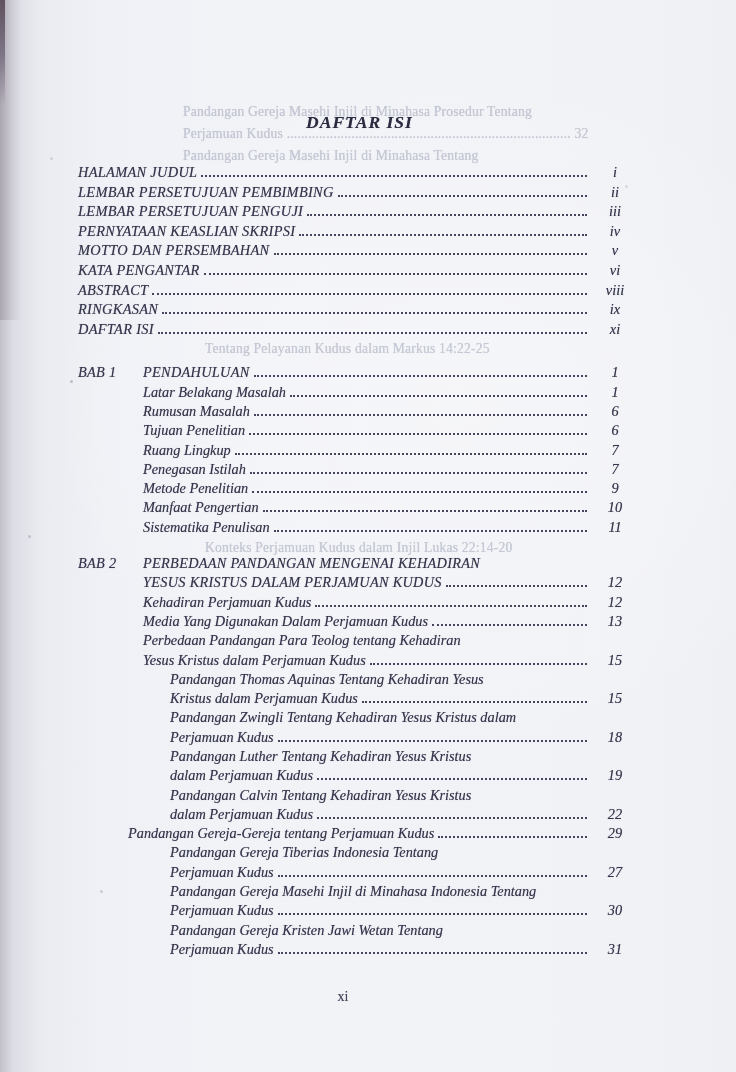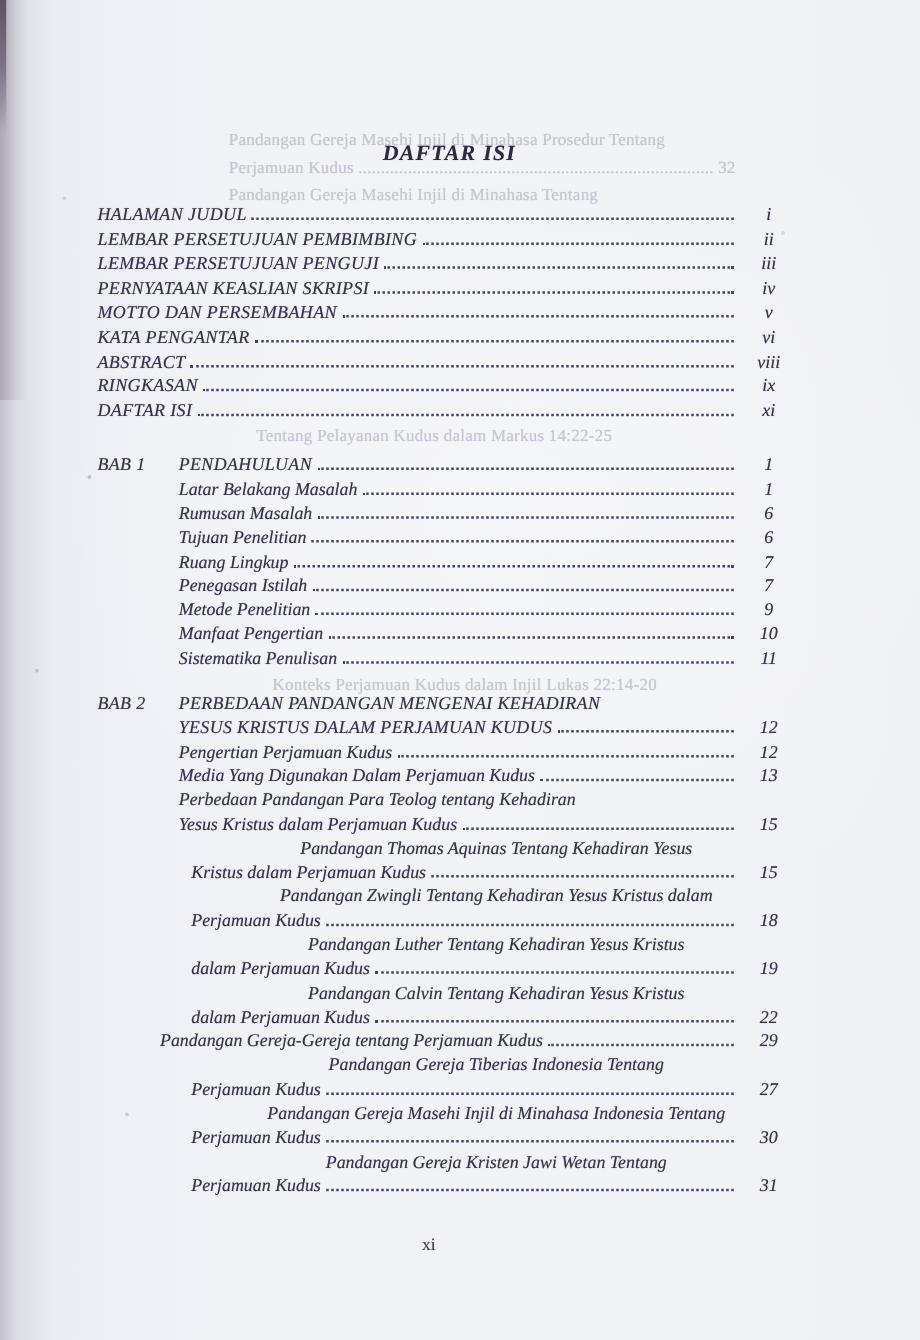--- a/index.html
+++ b/index.html
@@ -52,21 +52,21 @@
   .pg { flex:0 0 52px; text-align:center; }
 
   .front { margin-top:30px; font-size:14.4px; }
   .front .row { line-height:19.6px; }
 
   .chapter { position:relative; padding-left:65px; font-size:14.3px; }
   .chapter .row { line-height:19.3px; }
   .chapter-1 { margin-top:24px; }
   .chapter-2 { margin-top:17px; }
   .bab { position:absolute; left:0; top:0; line-height:19.3px; letter-spacing:.3px; }
-  .lvl-subsection { margin-left:10px;justify-content:center; }
+  .lvl-subsection { margin-left:27px; }
   .lvl-section-outdent { margin-left:-15px; }
 
   .folio {
     position:absolute; top:989px; left:78px; width:530px;
     text-align:center; font-size:14px; color:#45455c;
   }
 
   .ghost-layer { position:absolute; inset:0; pointer-events:none;padding-left:40px; }
   .ghost {
     position:absolute; white-space:nowrap;
@@ -81,21 +81,21 @@
 
   <div class="edge-strip"></div>
   <div class="edge-soft"></div>
   <div class="speck"></div>
 
   <div class="ghost-layer" id="ghost-layer">
       <span class="ghost" style="left: 183px; top: 104px;">Pandangan Gereja Masehi Injil di Minahasa Prosedur Tentang</span>
       <span class="ghost" style="left: 183px; top: 126px;">Perjamuan Kudus ...............................................................................  32</span>
       <span class="ghost" style="left: 183px; top: 148px;">Pandangan Gereja Masehi Injil di Minahasa Tentang</span>
       <span class="ghost" style="left: 205px; top: 341px;">Tentang Pelayanan Kudus dalam Markus 14:22-25</span>
-      <span class="ghost" style="left: 218px; top: 540px;">Konteks Perjamuan Kudus dalam Injil Lukas 22:14-20</span>
+      <span class="ghost" style="left: 205px; top: 540px;">Konteks Perjamuan Kudus dalam Injil Lukas 22:14-20</span>
     </div>
 
   <div class="content">
     <h1 class="title">DAFTAR ISI</h1>
     <div class="front" id="front-matter">
         <div class="row">
           <span class="lbl caps">HALAMAN JUDUL</span>
           <span class="leader"></span>
           <span class="pg">i</span>
         </div>
@@ -196,21 +196,21 @@
           <div class="entries">
             <div class="row lvl-chapter">
               <span class="lbl caps">PERBEDAAN PANDANGAN MENGENAI KEHADIRAN</span>
             </div>
             <div class="row lvl-chapter">
               <span class="lbl caps">YESUS KRISTUS DALAM PERJAMUAN KUDUS</span>
               <span class="leader"></span>
               <span class="pg">12</span>
             </div>
             <div class="row lvl-section">
-              <span class="lbl">Pengertian Perjamuan Kudus</span>
+              <span class="lbl">Kehadiran Perjamuan Kudus</span>
               <span class="leader"></span>
               <span class="pg">12</span>
             </div>
             <div class="row lvl-section">
               <span class="lbl">Media Yang Digunakan Dalam Perjamuan Kudus</span>
               <span class="leader"></span>
               <span class="pg">13</span>
             </div>
             <div class="row lvl-section">
               <span class="lbl">Perbedaan Pandangan Para Teolog tentang Kehadiran</span>

